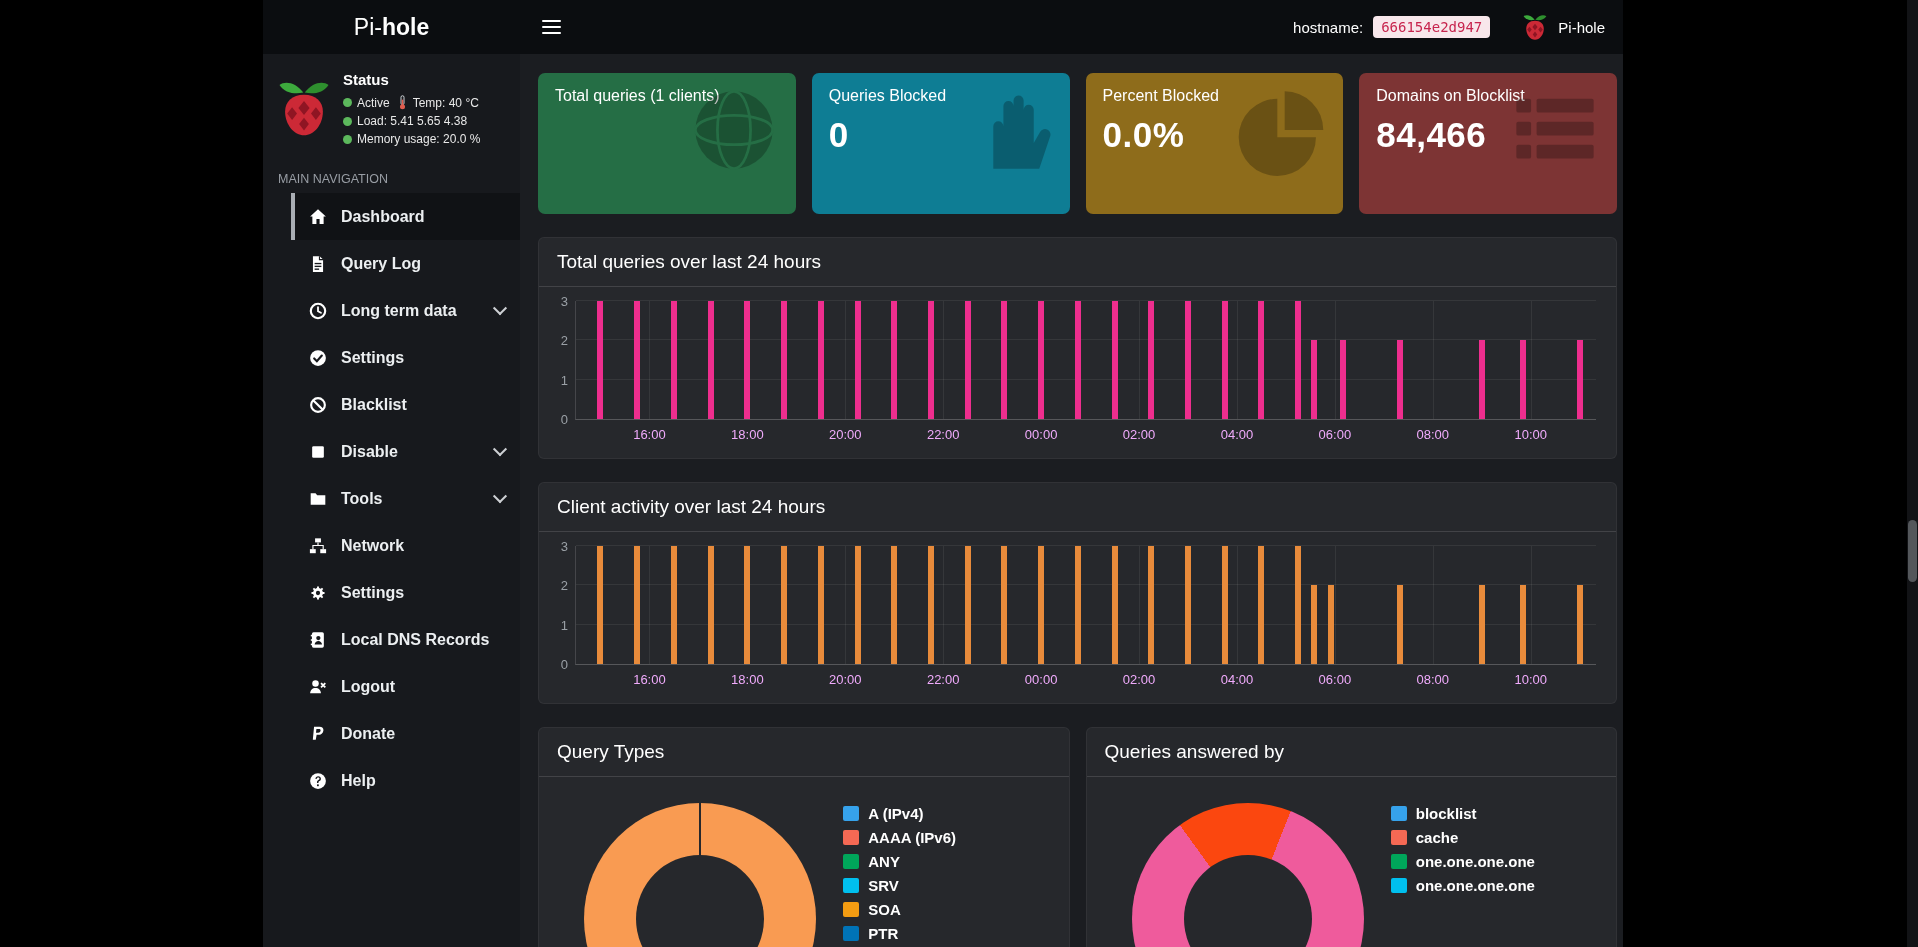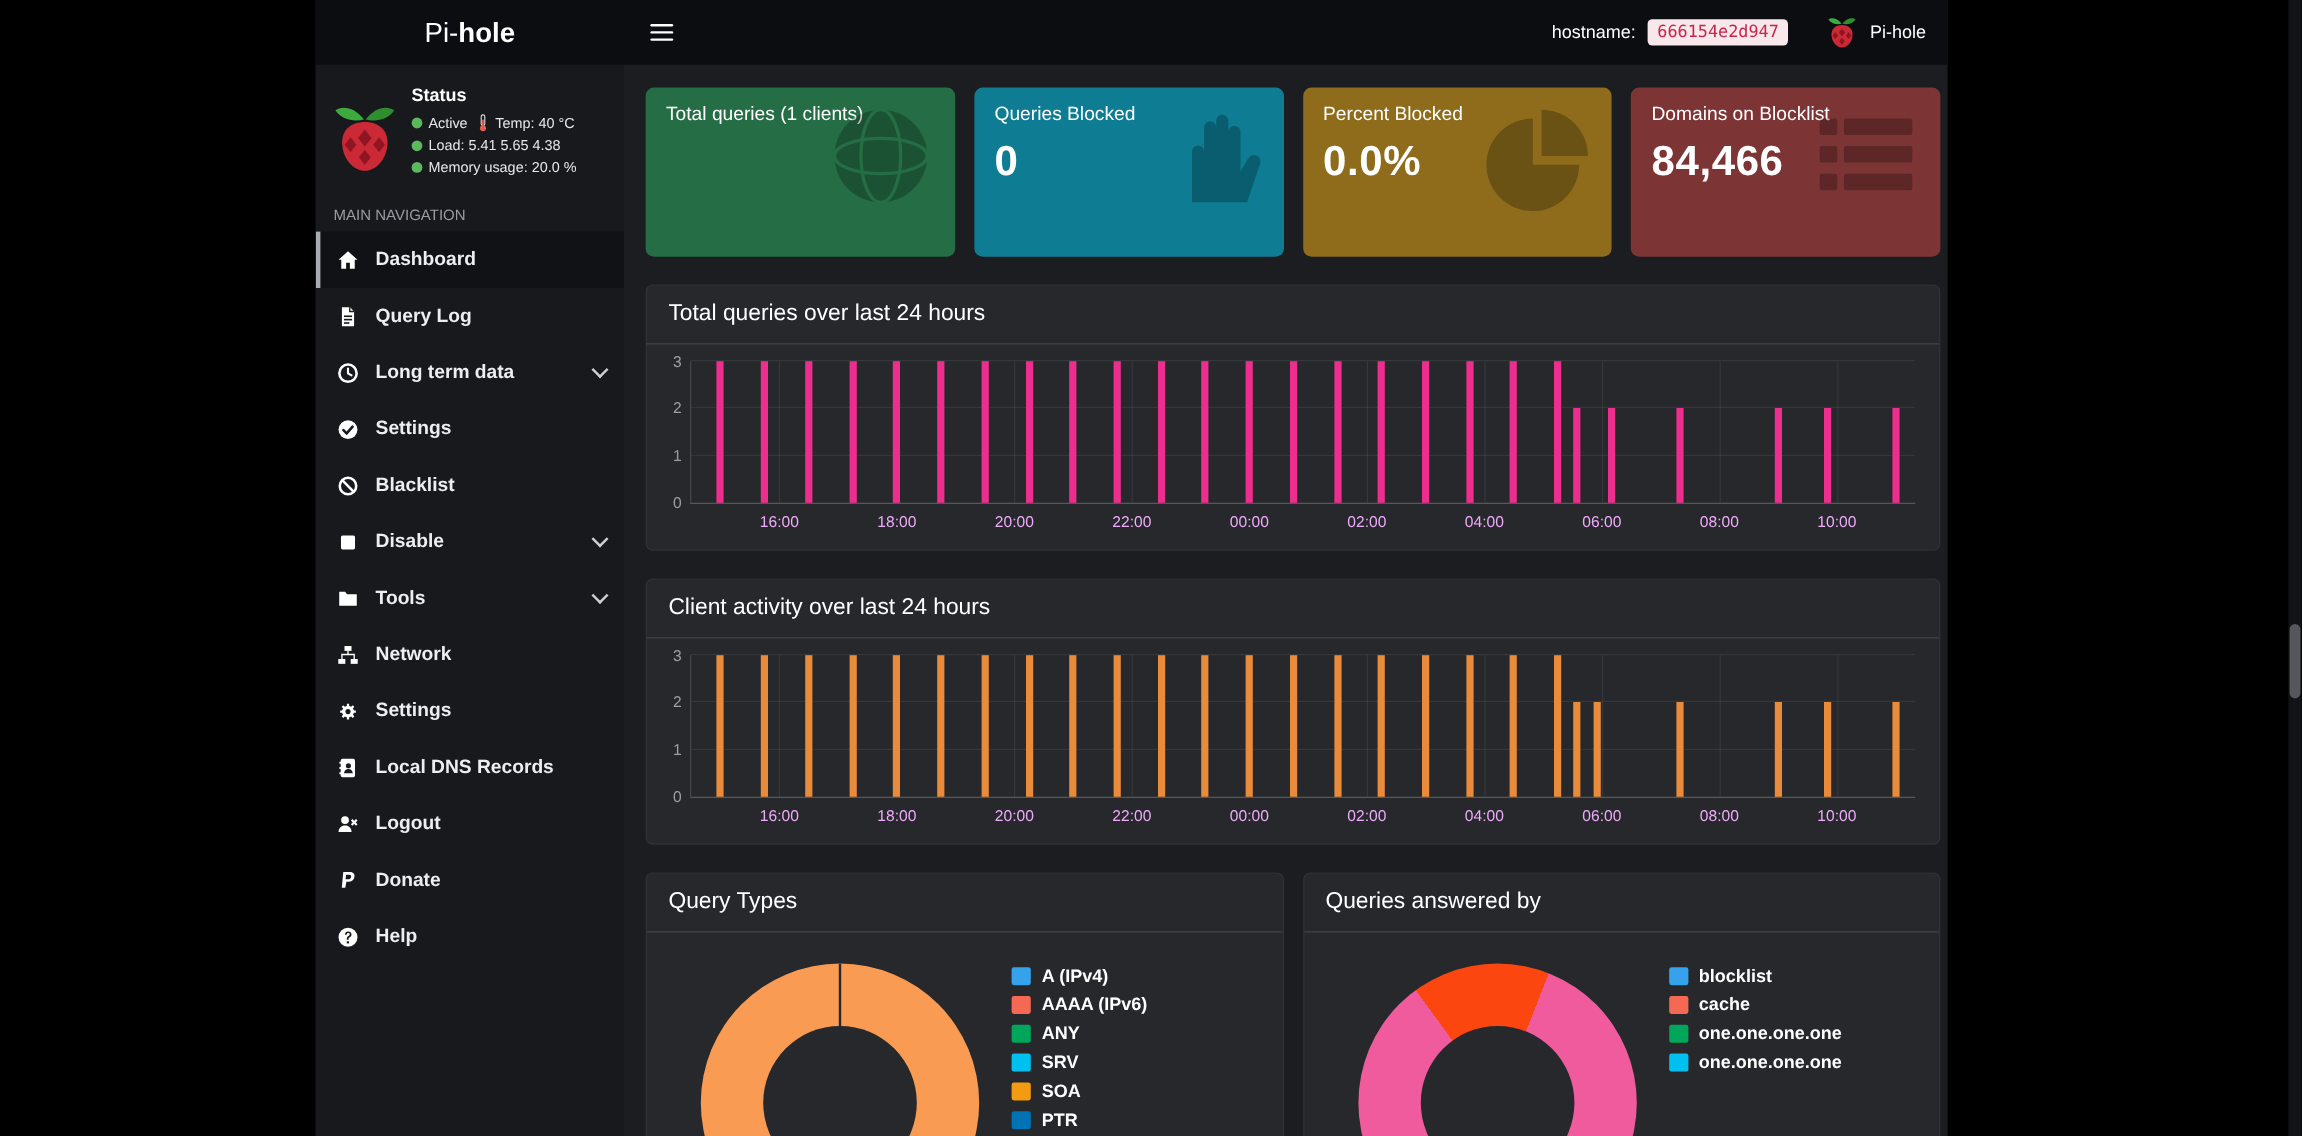--- a/index.html
+++ b/index.html
@@ -21,29 +21,29 @@
   .hostbadge{background:#f8e7eb;color:#c7254e;font-family:'DejaVu Sans Mono',monospace;font-size:14px;padding:3px 8px;border-radius:4px;}
   .nav-berry{margin-left:22px;display:flex;align-items:center;}
   .nav-app{color:#fff;font-size:15px;}
 
   
   .body-row{flex:1;display:flex;min-height:0;}
   .sidebar{flex:0 0 257px;width:257px;background:#17191d;display:flex;flex-direction:column;overflow:hidden;}
   .content{flex:1;padding:19px 6px 0 18px;overflow:hidden;}
 
   
-  .status-panel{display:flex;gap:11px;padding:15px 10px 13px 13px;align-items:flex-end;}
+  .status-panel{display:flex;gap:11px;padding:15px 10px 13px 13px;align-items:center;}
   .side-logo svg{width:56px;height:62px;display:block;}
   .status-title{color:#fff;font-size:15px;font-weight:700;margin:2px 0 7px;}
   .status-row{display:flex;align-items:center;gap:5px;color:#e8e8e8;font-size:12px;margin-top:4px;white-space:nowrap;}
   .dot{flex:0 0 9px;width:9px;height:9px;border-radius:50%;background:#5cb85c;}
   .therm{display:flex;align-items:center;margin-left:2px;}
   .therm svg{width:11px;height:15px;}
   .nav-section{color:#989da4;font-size:12.5px;padding:13px 15px 7px;}
-  #menu{display:flex;flex-direction:column;}
+  #menu{display:flex;flex-direction:column;margin-left:28px;}
   .menu-item{display:flex;align-items:center;gap:13px;height:47px;padding:0 15px 0 13px;color:#eceff1;font-size:16px;font-weight:600;border-left:4px solid transparent;cursor:pointer;}
   .menu-item.active{background:#101215;border-left-color:#a9adb3;}
   .mi-icon{flex:0 0 20px;display:flex;justify-content:center;}
   .mi-icon svg{width:18px;height:18px;}
   .mi-label{flex:1;}
   .chev{width:8px;height:8px;border-right:2px solid #cdd0d4;border-bottom:2px solid #cdd0d4;transform:rotate(45deg) translate(-2px,-2px);}
 
   
   .cards{display:grid;grid-template-columns:repeat(4,1fr);gap:16px;margin-bottom:23px;}
   .card{position:relative;height:113px;border-radius:7px;color:#fff;padding:14px 17px;overflow:hidden;cursor:pointer;}

